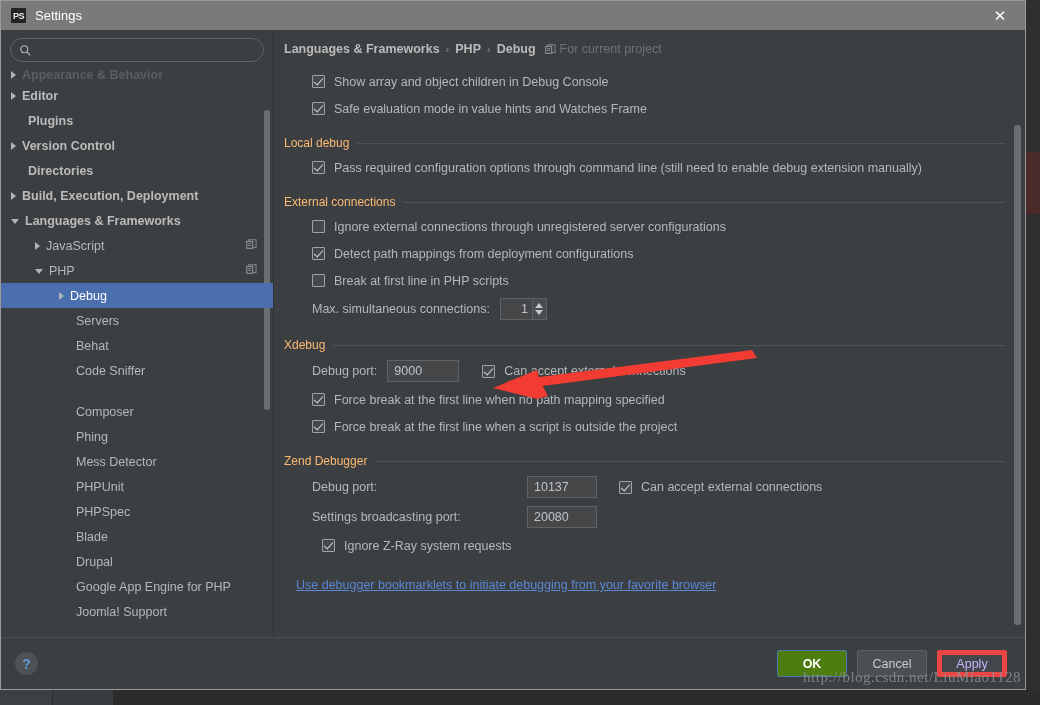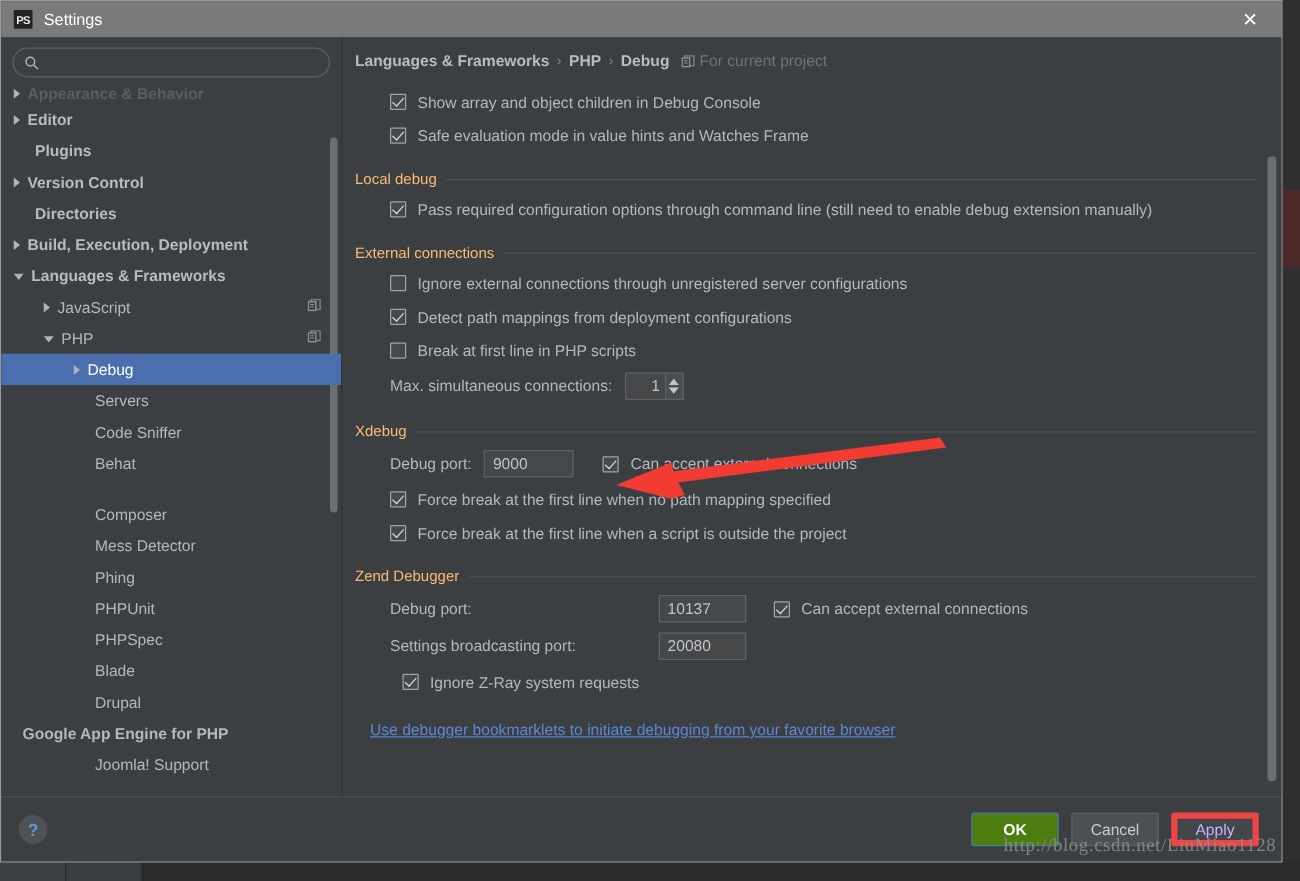--- a/index.html
+++ b/index.html
@@ -253,55 +253,55 @@
             <div class="tree-row sel" style="padding-left: 58px;">
               <span class="arrow"></span>
               <span>Debug</span>
             </div>
             <div class="tree-row" style="padding-left: 58px;">
               <span class="arrow blank"></span>
               <span>Servers</span>
             </div>
             <div class="tree-row" style="padding-left: 58px;">
               <span class="arrow blank"></span>
+              <span>Behat</span>
+            </div>
+            <div class="tree-row" style="padding-left: 58px;">
+              <span class="arrow blank"></span>
               <span>Code Sniffer</span>
             </div>
-            <div class="tree-row" style="padding-left: 58px;">
-              <span class="arrow blank"></span>
-              <span>Behat</span>
-            </div>
             <div class="tree-row" style="padding-left: 58px; margin-top: 16px;">
               <span class="arrow blank"></span>
               <span>Composer</span>
             </div>
             <div class="tree-row" style="padding-left: 58px;">
               <span class="arrow blank"></span>
+              <span>Phing</span>
+            </div>
+            <div class="tree-row" style="padding-left: 58px;">
+              <span class="arrow blank"></span>
               <span>Mess Detector</span>
             </div>
             <div class="tree-row" style="padding-left: 58px;">
               <span class="arrow blank"></span>
-              <span>Phing</span>
-            </div>
-            <div class="tree-row" style="padding-left: 58px;">
-              <span class="arrow blank"></span>
               <span>PHPUnit</span>
             </div>
             <div class="tree-row" style="padding-left: 58px;">
               <span class="arrow blank"></span>
               <span>PHPSpec</span>
             </div>
             <div class="tree-row" style="padding-left: 58px;">
               <span class="arrow blank"></span>
               <span>Blade</span>
             </div>
             <div class="tree-row" style="padding-left: 58px;">
               <span class="arrow blank"></span>
               <span>Drupal</span>
             </div>
-            <div class="tree-row" style=" font-weight: bold;">
+            <div class="tree-row" style="padding-left: 58px;">
               <span class="arrow blank"></span>
               <span>Google App Engine for PHP</span>
             </div>
             <div class="tree-row" style="padding-left: 58px;">
               <span class="arrow blank"></span>
               <span>Joomla! Support</span>
             </div>
           </div>
       </div>
 

